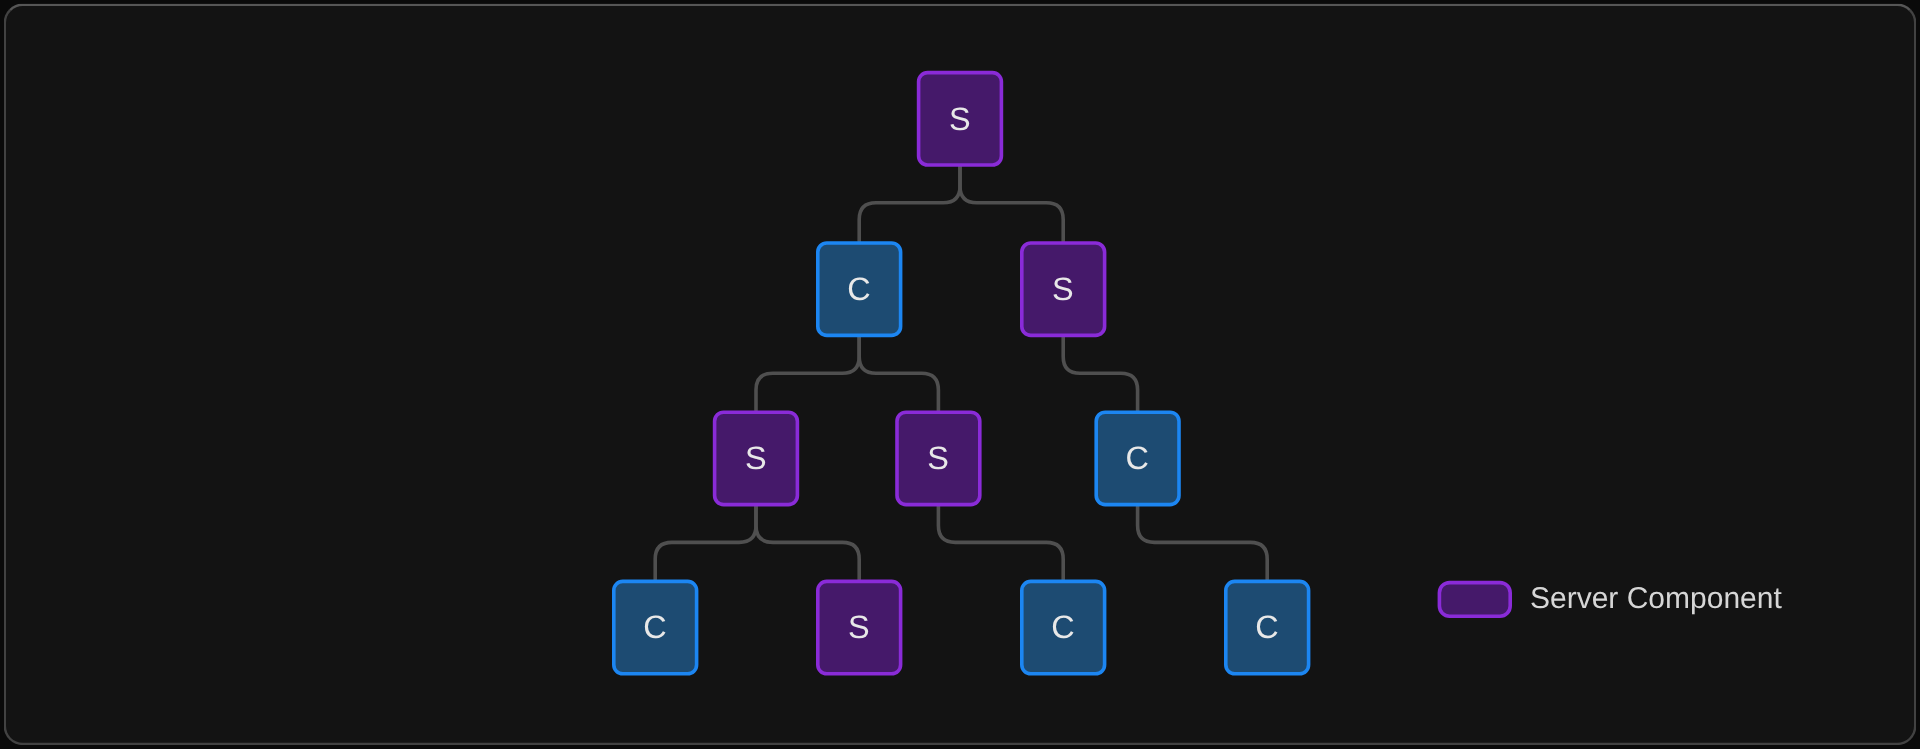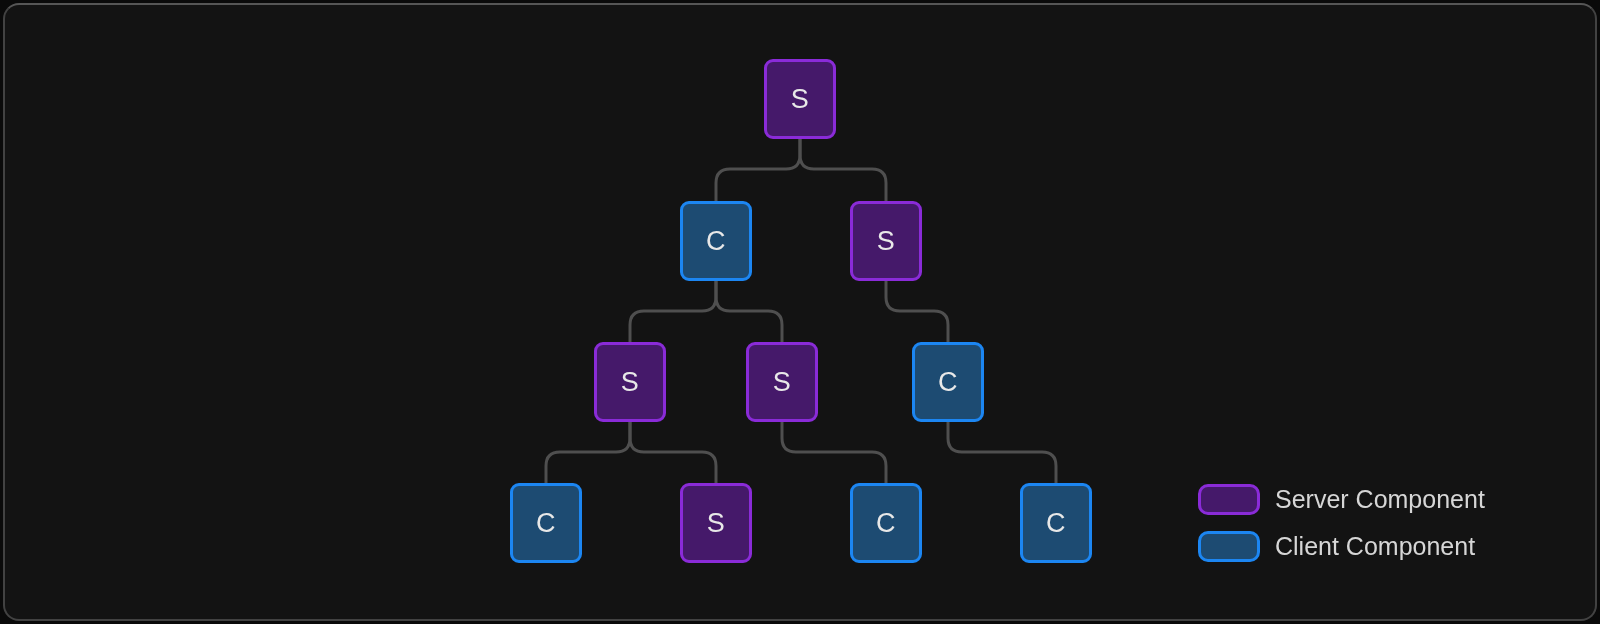--- a/index.html
+++ b/index.html
@@ -120,18 +120,14 @@
       <div class="node server" style="left: 680px; top: 483px;">S</div>
       <div class="node client" style="left: 850px; top: 483px;">C</div>
       <div class="node client" style="left: 1020px; top: 483px;">C</div>
     </div>
 
   <div class="legend">
     <div class="legend-row">
       <span class="swatch server"></span>
       <span class="legend-label">Server Component</span>
     </div>
-    <div class="legend-row">
-      <span class="swatch client"></span>
-      <span class="legend-label">Client Component</span>
-    </div>
   </div>
 </div>
 
 </body></html>

